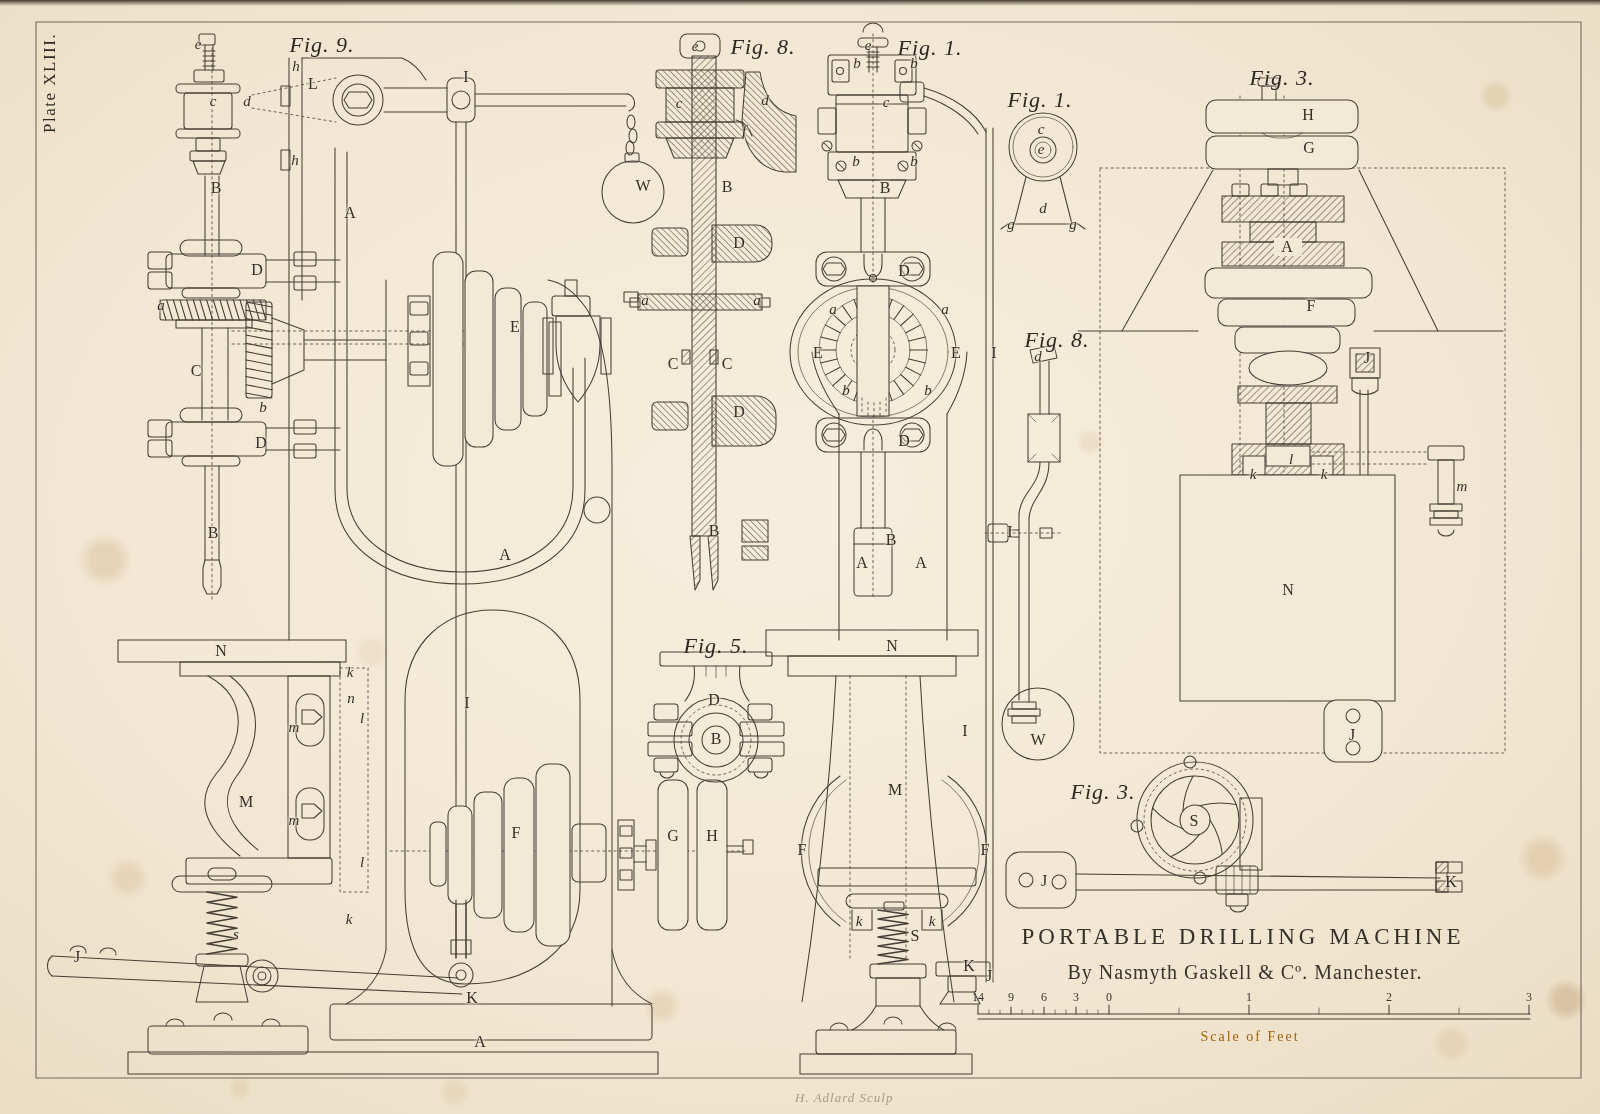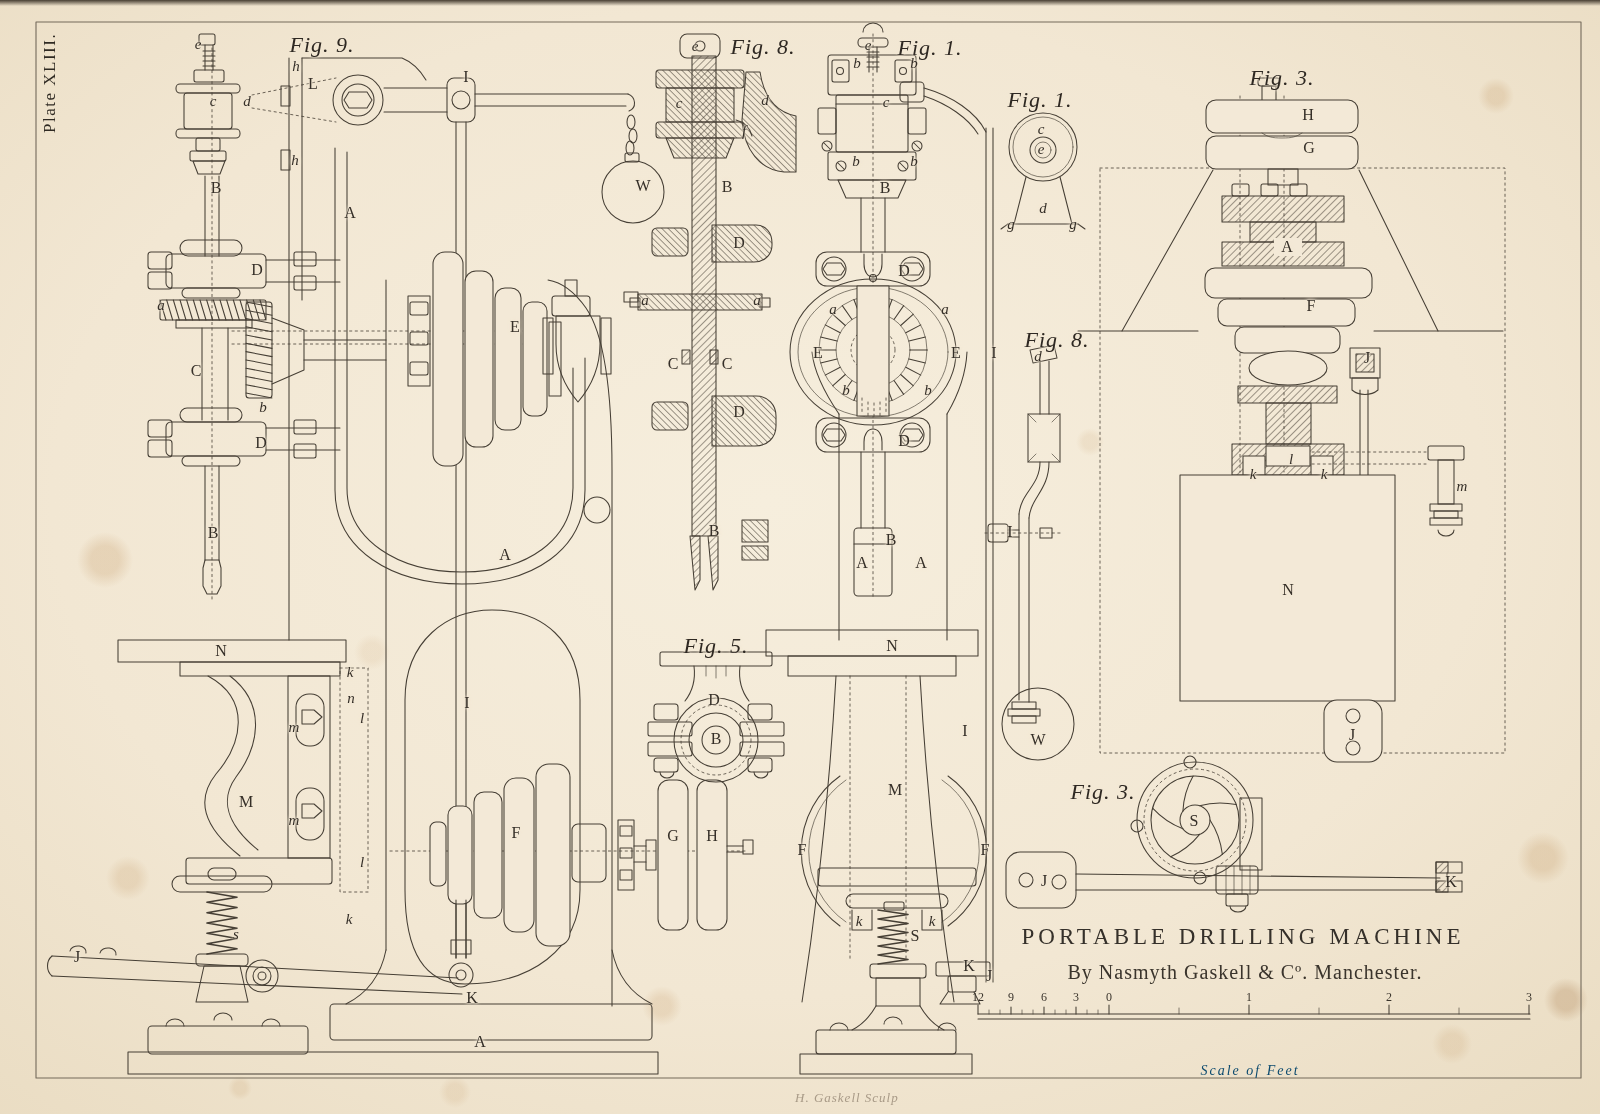--- a/index.html
+++ b/index.html
@@ -40,22 +40,22 @@
   .part-label.lc{font-style:italic;font-size:15px}
   .fig-caption{position:absolute;transform:translate(-50%,-50%);font-style:italic;font-size:22px;
     letter-spacing:1px;color:#2e2822;text-shadow:0 0 3px #f2e7d3,0 0 5px #f2e7d3;white-space:nowrap}
   .scale-num{position:absolute;transform:translate(-50%,-100%);font-size:12px;color:#3a342c}
   #plate-num{position:absolute;left:40px;top:133px;transform:rotate(-90deg);transform-origin:0 0;
     font-size:17px;letter-spacing:1.5px;color:#2f2a23;white-space:nowrap}
   #main-title{position:absolute;left:1243px;top:937px;transform:translate(-50%,-50%);
     font-size:23px;letter-spacing:4px;color:#35302a;white-space:nowrap}
   #byline{position:absolute;left:1245px;top:972px;transform:translate(-50%,-50%);
     font-size:20px;letter-spacing:1px;color:#3a342c;white-space:nowrap}
-  #scale-caption{position:absolute;left:1250px;top:1071px;transform:translate(-50%,-50%);
-    font-style:italic;font-size:14px;letter-spacing:2px;color:#0c4a6e;white-space:nowrap}
+  #scale-caption{position:absolute;left:1250px;top:1037px;transform:translate(-50%,-50%);
+    font-size:14px;letter-spacing:2px;color:#a16207;white-space:nowrap}
   #signature{position:absolute;left:795px;top:1090px;font-style:italic;font-size:13px;
     color:#a89a87;letter-spacing:1px;white-space:nowrap}
 </style>
 </head>
 <body>
 
 <div id="stage">
   <div id="stains"></div>
   <div id="scan-edge"></div>
 
@@ -528,28 +528,28 @@
       <span class="part-label lc" style="left: 1038px; top: 356px;">d</span>
       <span class="part-label" style="left: 1010px; top: 532px;">I</span>
       <span class="part-label" style="left: 1038px; top: 740px;">W</span>
       <span class="fig-caption" style="left: 716px; top: 646px;">Fig. 5.</span>
       <span class="part-label" style="left: 714px; top: 700px;">D</span>
       <span class="part-label" style="left: 716px; top: 739px;">B</span>
       <span class="fig-caption" style="left: 1103px; top: 792px;">Fig. 3.</span>
       <span class="part-label" style="left: 1194px; top: 821px;">S</span>
       <span class="part-label" style="left: 1044px; top: 881px;">J</span>
       <span class="part-label" style="left: 1451px; top: 882px;">K</span>
-      <span class="scale-num" style="left: 978px; top: 1005px;">12</span>
+      <span class="scale-num" style="left: 978px; top: 1005px;">14</span>
       <span class="scale-num" style="left: 1011px; top: 1005px;">9</span>
       <span class="scale-num" style="left: 1044px; top: 1005px;">6</span>
       <span class="scale-num" style="left: 1076px; top: 1005px;">3</span>
       <span class="scale-num" style="left: 1109px; top: 1005px;">0</span>
       <span class="scale-num" style="left: 1249px; top: 1005px;">1</span>
       <span class="scale-num" style="left: 1389px; top: 1005px;">2</span>
       <span class="scale-num" style="left: 1529px; top: 1005px;">3</span>
     </div>
 
   <span id="plate-num">Plate XLIII.</span>
   <span id="main-title">PORTABLE DRILLING MACHINE</span>
   <span id="byline">By Nasmyth Gaskell &amp; Cº. Manchester.</span>
   <span id="scale-caption">Scale of Feet</span>
-  <span id="signature">H. Gaskell Sculp</span>
+  <span id="signature">H. Adlard Sculp</span>
 </div>
 
 </body></html>

